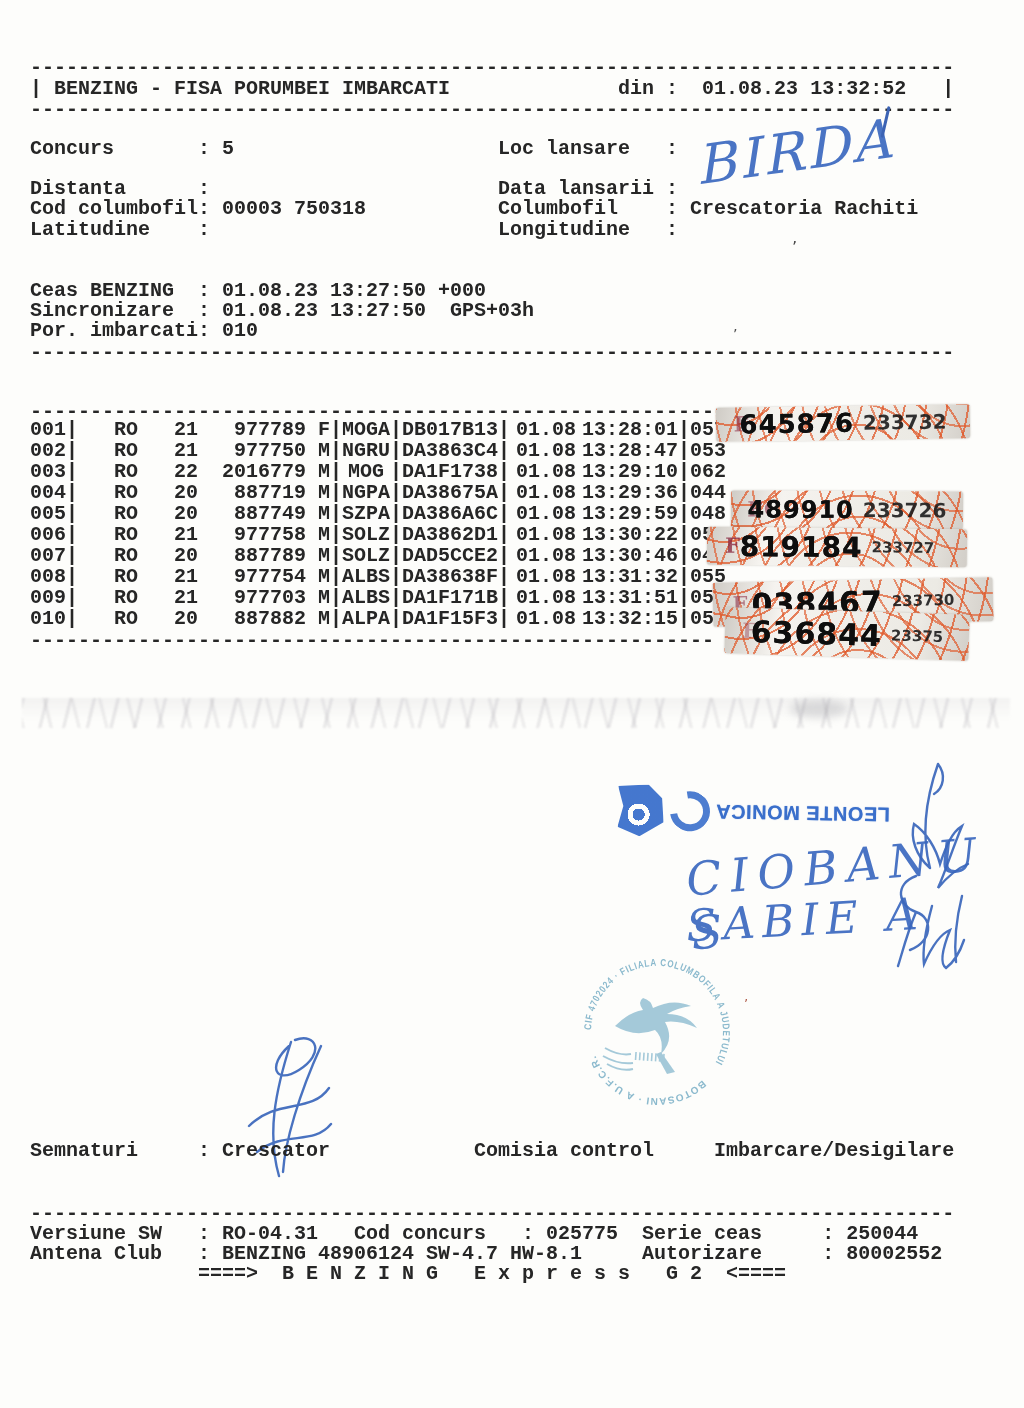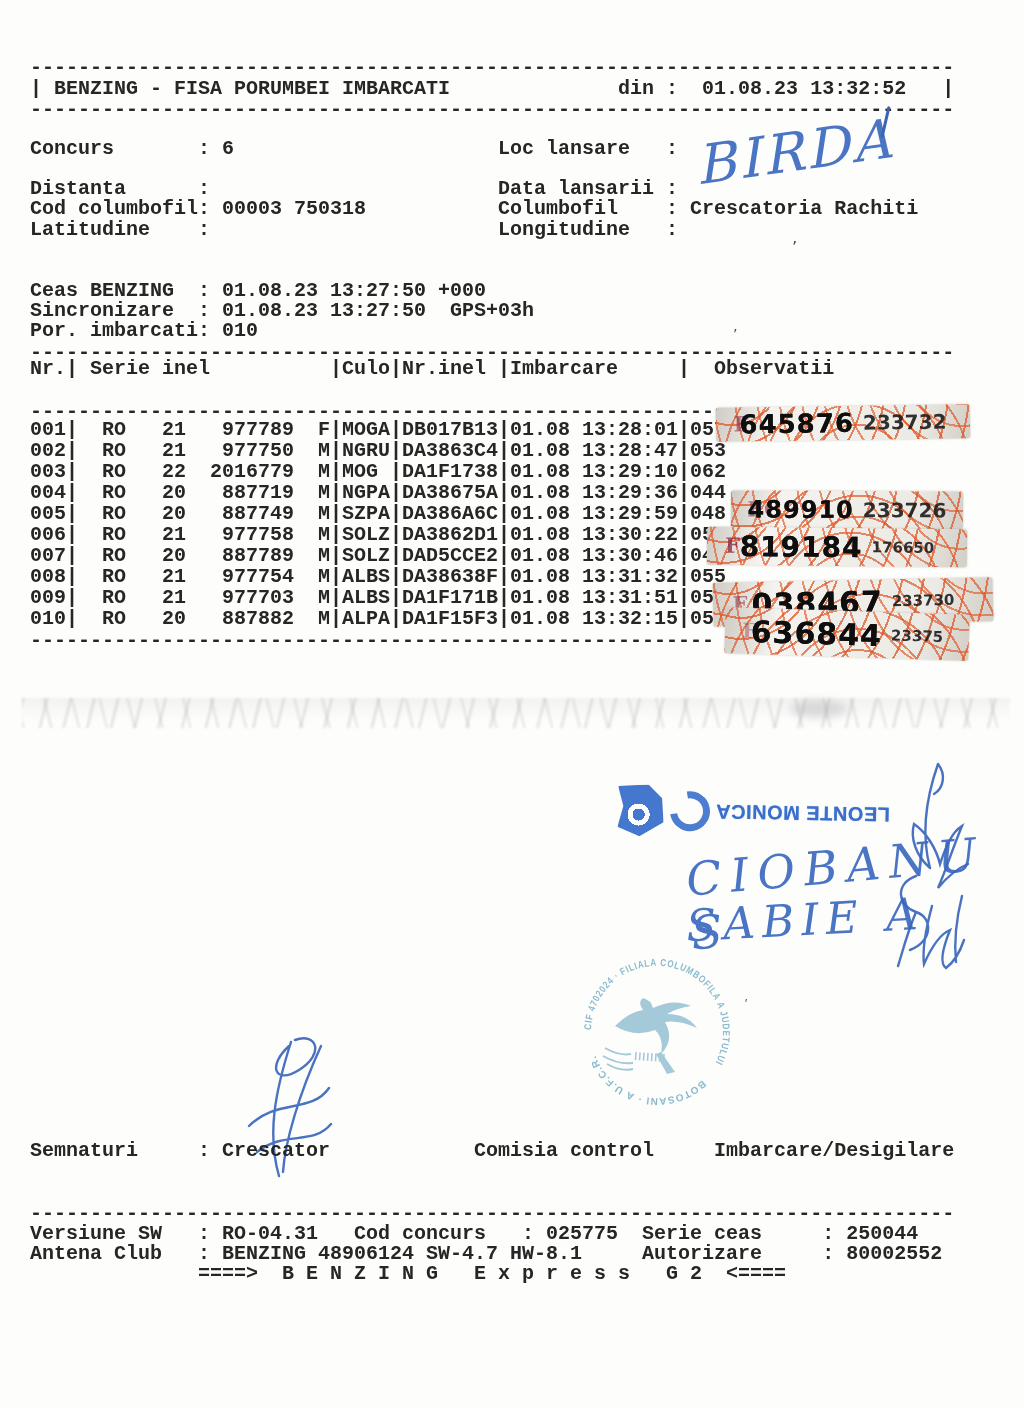--- a/index.html
+++ b/index.html
@@ -9,21 +9,21 @@
     font-family:"Liberation Mono", monospace;
   }
   
   .line{
     position:absolute; left:30px; white-space:pre;
     font-size:20px; line-height:20px; font-weight:bold;
     color:#262626; letter-spacing:0;
   }
   .t-row{
     position:absolute; left:30px; display:flex; white-space:pre;
-    font-size:20px; line-height:20px; font-weight:bold; color:#262626;
+    font-size:20px; line-height:20px; font-weight:bold; color:#262626;text-align:center;
   }
   .t-row span{display:inline-block; overflow:hidden;}
   .w3{width:3ch}.w20{width:20ch}.w1{width:1ch}.w4{width:4ch}
   .w8{width:8ch}.w6{width:6ch}.wora{width:8ch}.wobs{width:3ch}
   .sep{width:1ch}
 
   
   .seal{
     position:absolute; border-radius:3px; overflow:hidden;
     background:linear-gradient(100deg,#cfcbc5,#f5f3ef 22%,#efede8 55%,#eceae4 78%,#d2cec8);
@@ -103,30 +103,29 @@
 </style>
 </head>
 <body>
 
 <div class="page">
 
   <div class="line" style="top:58px">-----------------------------------------------------------------------------</div>
   <div class="line" style="top:79px">| BENZING - FISA PORUMBEI IMBARCATI              din :  01.08.23 13:32:52   |</div>
   <div class="line" style="top:100px">-----------------------------------------------------------------------------</div>
 
-  <div class="line" style="top:139px">Concurs       : 6                      Loc lansare   :</div>
+  <div class="line" style="top:139px">Concurs       : 5                      Loc lansare   :</div>
   <div class="line" style="top:179px">Distanta      :                        Data lansarii :</div>
   <div class="line" style="top:199px">Cod columbofil: 00003 750318           Columbofil    : Crescatoria Rachiti</div>
   <div class="line" style="top:220px">Latitudine    :                        Longitudine   :</div>
   <div class="line" style="top:281px">Ceas BENZING  : 01.08.23 13:27:50 +000</div>
   <div class="line" style="top:301px">Sincronizare  : 01.08.23 13:27:50  GPS+03h</div>
   <div class="line" style="top:321px">Por. imbarcati: 010</div>
 
   <div class="line" style="top:343px">-----------------------------------------------------------------------------</div>
-  <div class="line" style="top:359px">Nr.| Serie inel          |Culo|Nr.inel |Imbarcare     |  Observatii</div>
   <div class="line" style="top:402px">---------------------------------------------------------</div>
 
   <div class="t-row" style="top:420px"><span class="w3">001</span><span class="sep">|</span><span class="w20">  RO   21   977789</span><span class="w1">F</span><span class="sep">|</span><span class="w4">MOGA</span><span class="sep">|</span><span class="w8">DB017B13</span><span class="sep">|</span><span class="w6">01.08</span><span class="wora">13:28:01</span><span class="sep">|</span><span class="wobs">057</span></div>
   <div class="t-row" style="top:441px"><span class="w3">002</span><span class="sep">|</span><span class="w20">  RO   21   977750</span><span class="w1">M</span><span class="sep">|</span><span class="w4">NGRU</span><span class="sep">|</span><span class="w8">DA3863C4</span><span class="sep">|</span><span class="w6">01.08</span><span class="wora">13:28:47</span><span class="sep">|</span><span class="wobs">053</span></div>
   <div class="t-row" style="top:462px"><span class="w3">003</span><span class="sep">|</span><span class="w20">  RO   22  2016779</span><span class="w1">M</span><span class="sep">|</span><span class="w4">MOG</span><span class="sep">|</span><span class="w8">DA1F1738</span><span class="sep">|</span><span class="w6">01.08</span><span class="wora">13:29:10</span><span class="sep">|</span><span class="wobs">062</span></div>
   <div class="t-row" style="top:483px"><span class="w3">004</span><span class="sep">|</span><span class="w20">  RO   20   887719</span><span class="w1">M</span><span class="sep">|</span><span class="w4">NGPA</span><span class="sep">|</span><span class="w8">DA38675A</span><span class="sep">|</span><span class="w6">01.08</span><span class="wora">13:29:36</span><span class="sep">|</span><span class="wobs">044</span></div>
   <div class="t-row" style="top:504px"><span class="w3">005</span><span class="sep">|</span><span class="w20">  RO   20   887749</span><span class="w1">M</span><span class="sep">|</span><span class="w4">SZPA</span><span class="sep">|</span><span class="w8">DA386A6C</span><span class="sep">|</span><span class="w6">01.08</span><span class="wora">13:29:59</span><span class="sep">|</span><span class="wobs">048</span></div>
   <div class="t-row" style="top:525px"><span class="w3">006</span><span class="sep">|</span><span class="w20">  RO   21   977758</span><span class="w1">M</span><span class="sep">|</span><span class="w4">SOLZ</span><span class="sep">|</span><span class="w8">DA3862D1</span><span class="sep">|</span><span class="w6">01.08</span><span class="wora">13:30:22</span><span class="sep">|</span><span class="wobs">056</span></div>
   <div class="t-row" style="top:546px"><span class="w3">007</span><span class="sep">|</span><span class="w20">  RO   20   887789</span><span class="w1">M</span><span class="sep">|</span><span class="w4">SOLZ</span><span class="sep">|</span><span class="w8">DAD5CCE2</span><span class="sep">|</span><span class="w6">01.08</span><span class="wora">13:30:46</span><span class="sep">|</span><span class="wobs">049</span></div>
   <div class="t-row" style="top:567px"><span class="w3">008</span><span class="sep">|</span><span class="w20">  RO   21   977754</span><span class="w1">M</span><span class="sep">|</span><span class="w4">ALBS</span><span class="sep">|</span><span class="w8">DA38638F</span><span class="sep">|</span><span class="w6">01.08</span><span class="wora">13:31:32</span><span class="sep">|</span><span class="wobs">055</span></div>
@@ -146,21 +145,21 @@
     <span class="seal-prefix">FC</span>
     <span class="seal-inner">
         <span class="seal-code" style="font-size:24px">489910</span>
         <span class="seal-serial" style="font-size:20px">233726</span>
       </span>
   </div>
   <div class="seal" style="left:707px;top:528px;width:260px;height:38px;transform:rotate(0.6deg)">
     <span class="seal-prefix" style="opacity:.8">F</span>
     <span class="seal-inner">
         <span class="seal-code" style="font-size:28px">819184</span>
-        <span class="seal-serial" style="font-size:15px">176650</span>
+        <span class="seal-serial" style="font-size:15px">233727</span>
       </span>
   </div>
   <div class="seal" style="left:713px;top:580px;width:280px;height:44px;transform:rotate(-1.2deg)">
     <span class="seal-prefix">F</span>
     <span class="seal-inner">
         <span class="seal-code" style="font-size:30px">038467</span>
         <span class="seal-serial" style="font-size:15px">233730</span>
       </span>
   </div>
   <div class="seal" style="left:725px;top:611px;width:244px;height:46px;transform:rotate(1.8deg)">

